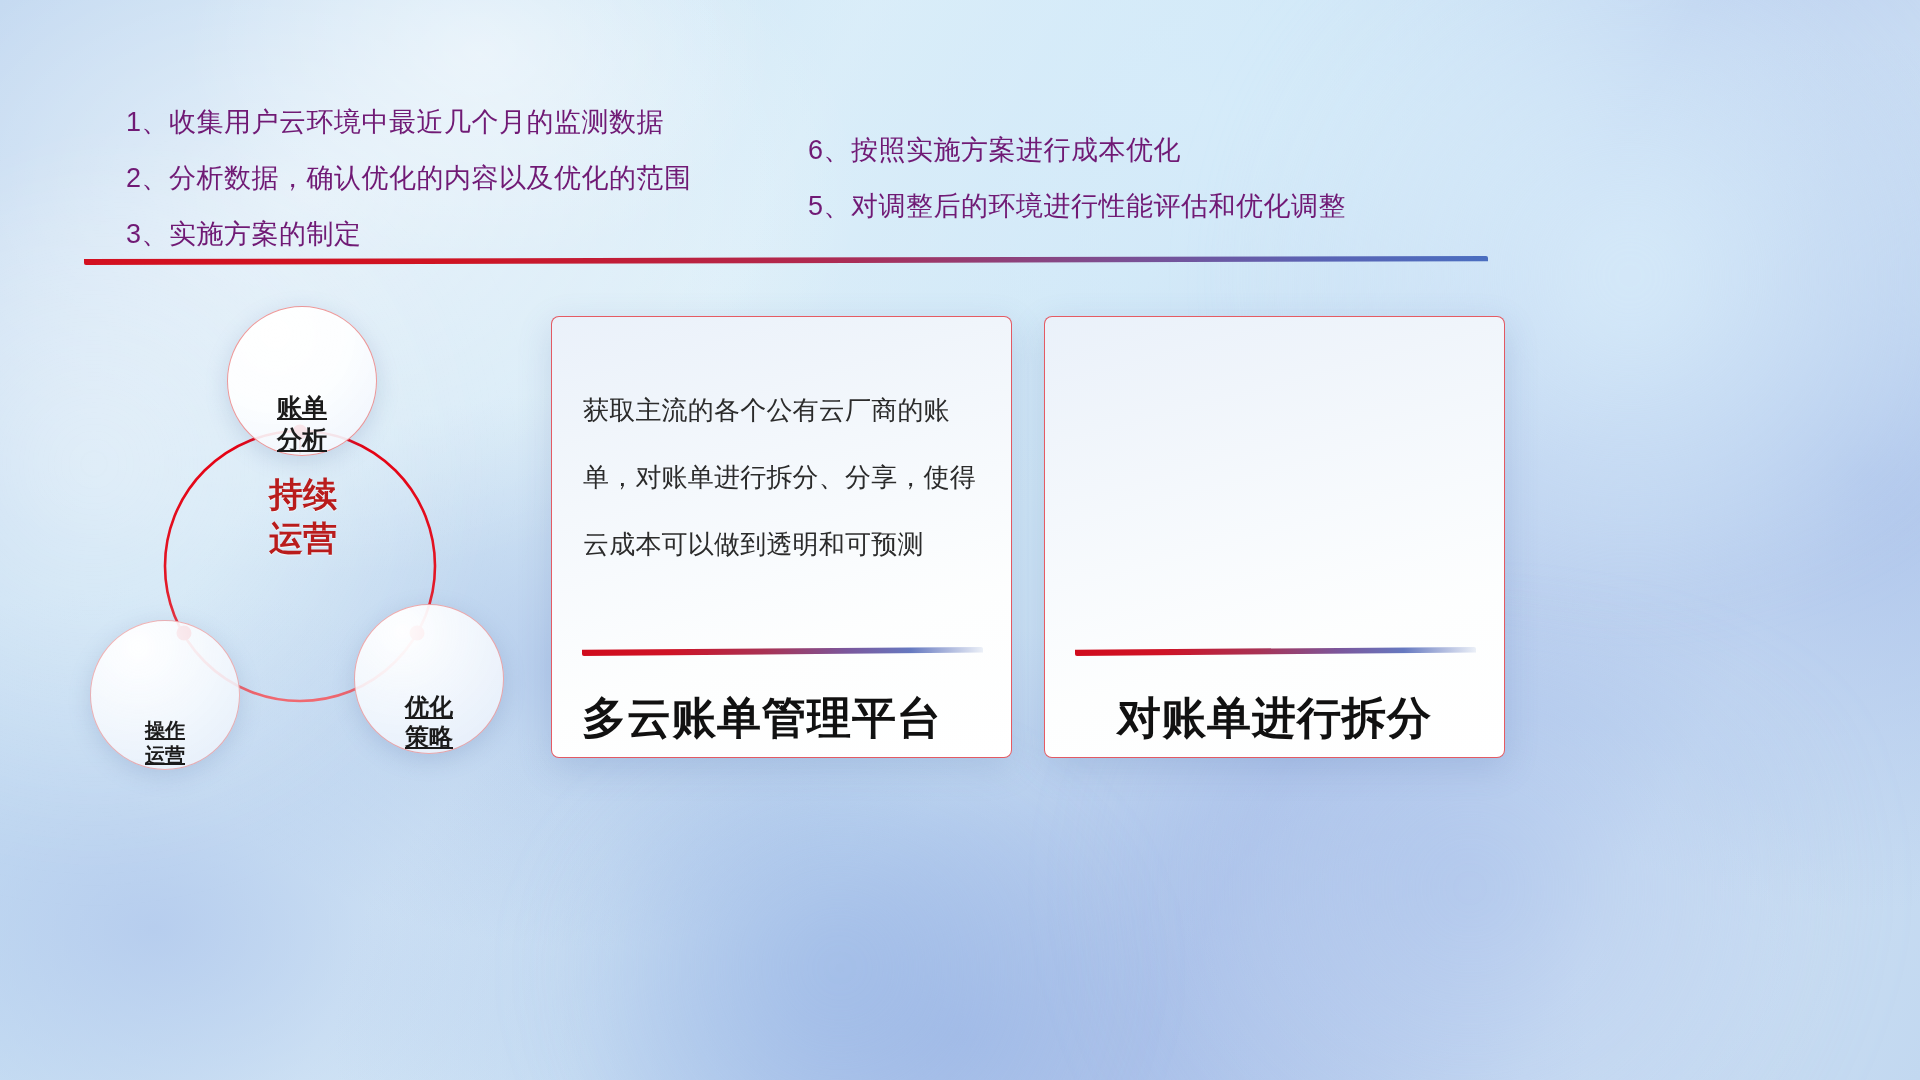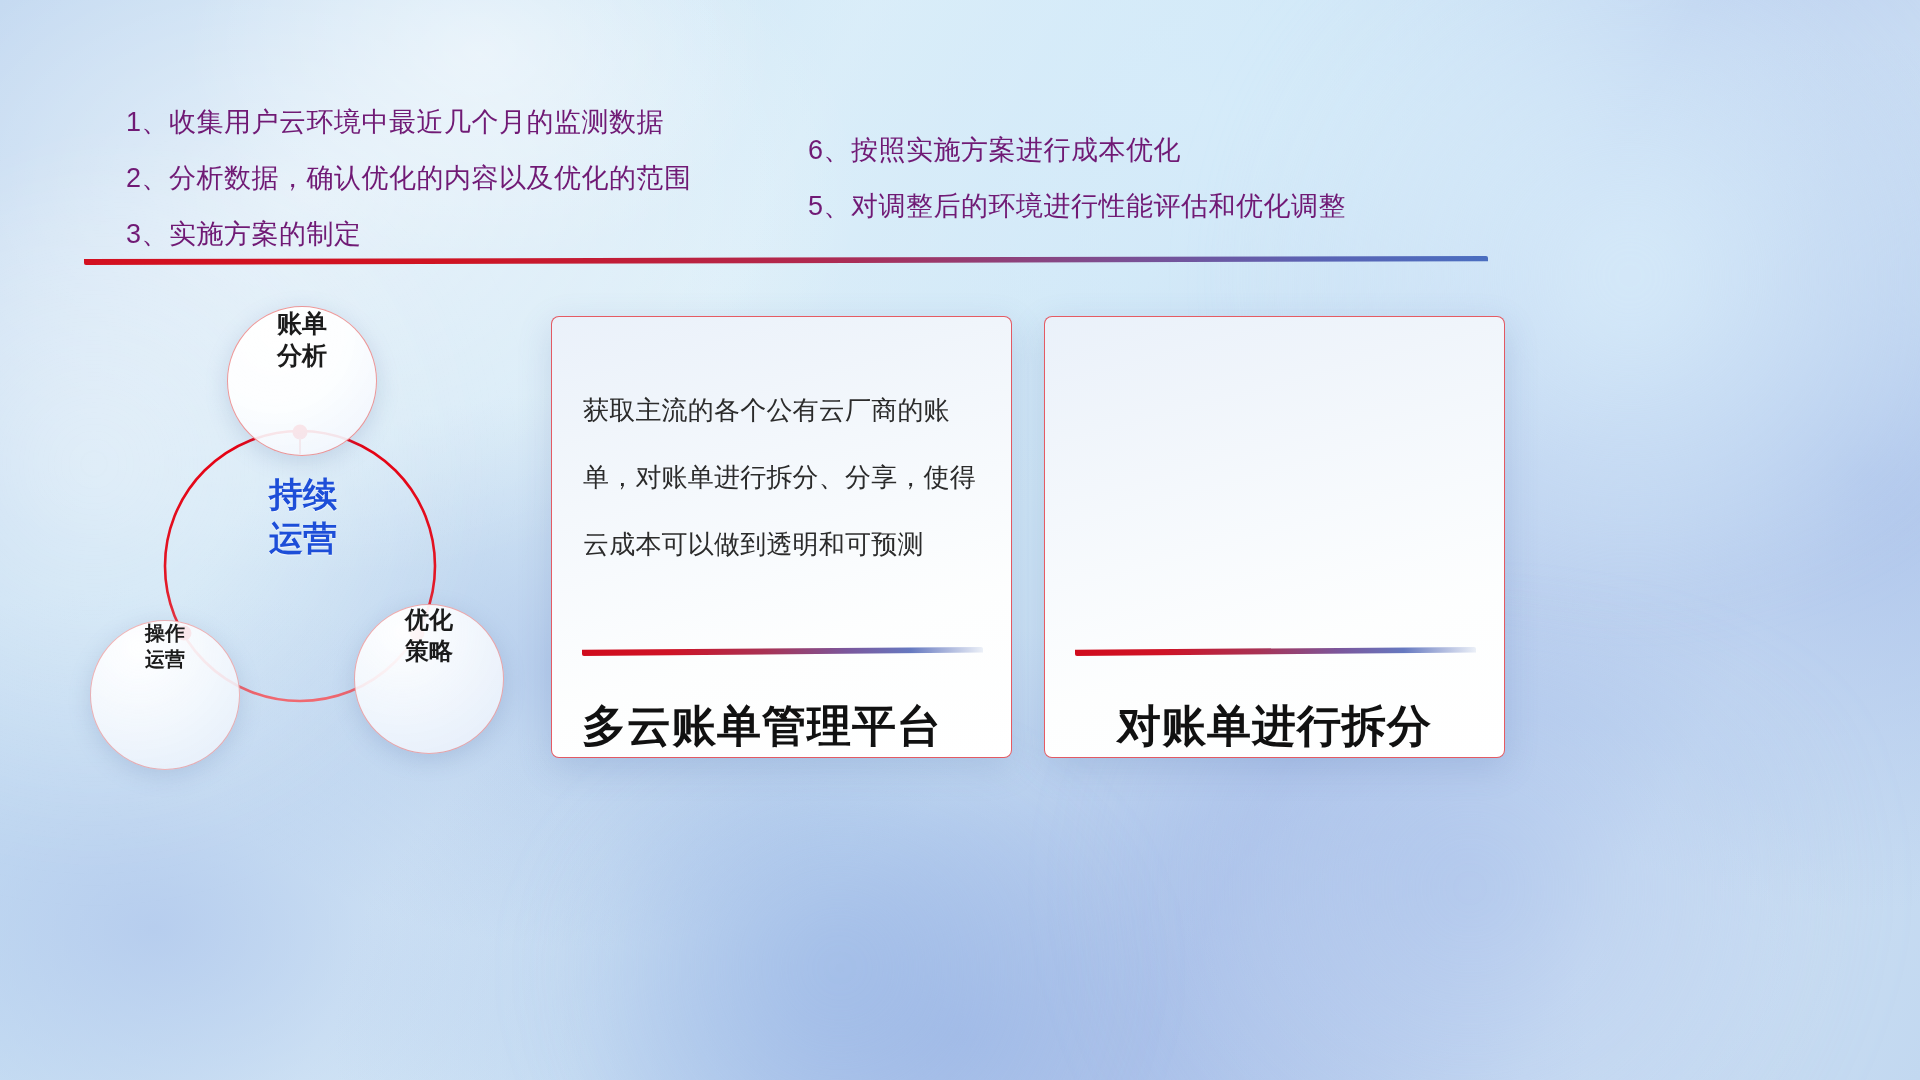--- a/index.html
+++ b/index.html
@@ -48,23 +48,24 @@
     background:linear-gradient(90deg,#d31020 0%,#cf1322 26%,#b0294f 52%,#7b4f93 74%,#5a63b4 88%,#4a6ec0 100%);
     clip-path:polygon(0 34%,100% 0,100% 58%,0 100%);
     border-radius:2px;
   }
 
   
   #venn{position:absolute;left:78px;top:286px;width:460px;height:480px;}
   #venn svg{position:absolute;left:0;top:0;}
   .node{
     position:absolute;border-radius:50%;
-    display:flex;align-items:flex-start;justify-content:center;
+    display:flex;align-items:flex-end;justify-content:center;
     text-align:center;color:#1b1b1b;font-weight:700;
     box-shadow:0 6px 22px rgba(90,120,170,.22);
+    text-decoration:underline;
   }
   .node .lbl{line-height:1.28;}
   #node-top{
     left:149px;top:20px;width:148px;height:148px;font-size:25px;
     background:
       radial-gradient(120% 120% at 32% 18%, rgba(255,255,255,.99), rgba(255,255,255,.90) 42%, rgba(243,247,253,.92) 72%, rgba(233,241,250,.95) 100%);
     border:1.6px solid rgba(226,70,70,.55);
   }
   #node-left{
     left:12px;top:334px;width:148px;height:148px;font-size:20px;
@@ -73,21 +74,21 @@
     border:1.6px solid rgba(226,70,70,.40);
   }
   #node-right{
     left:276px;top:318px;width:148px;height:148px;font-size:24px;
     background:
       radial-gradient(120% 120% at 32% 18%, rgba(255,255,255,.98), rgba(247,250,254,.88) 45%, rgba(225,235,249,.92) 100%);
     border:1.6px solid rgba(226,70,70,.45);
   }
   #center-label{
     position:absolute;left:140px;top:186px;width:170px;
-    text-align:center;color:#1d4ed8;font-weight:800;font-size:34px;line-height:1.30;
+    text-align:center;color:#b91c1c;font-weight:800;font-size:34px;line-height:1.30;
     text-shadow:0 1px 1px rgba(255,255,255,.7);
   }
 
   
   .card{
     position:absolute;top:316px;height:440px;border-radius:8px;
     border:1.6px solid rgba(224,62,72,.85);
     background:linear-gradient(165deg,#eaf1fa 0%,#f0f5fb 22%,#f7fafd 48%,#fdfefe 70%,#ffffff 100%);
     box-shadow:0 10px 34px rgba(80,112,168,.20);
     overflow:hidden;
@@ -100,21 +101,21 @@
     font-family:"Liberation Sans","DejaVu Sans",sans-serif;
   }
   .card-accent{
     position:absolute;left:30px;right:28px;top:330px;height:9px;
     background:linear-gradient(90deg,#d00c1d 0%,#cf1326 22%,#a83355 46%,#7b579c 66%,#6679c0 82%,rgba(180,196,226,.25) 100%);
     clip-path:polygon(0 30%,100% 0,100% 62%,0 100%);
     border-radius:2px;
   }
   .card-title{
     position:absolute;left:30px;right:20px;top:372px;
-    font-size:44px;font-weight:800;color:#111;letter-spacing:1px;white-space:nowrap;margin-top:8px;
+    font-size:44px;font-weight:800;color:#111;letter-spacing:1px;white-space:nowrap;
   }
   #card-2 .card-title{text-align:center;left:20px;right:20px;}
 </style>
 </head>
 <body>
 
 <div id="bg">
   <div class="bg-layer b1"></div>
   <div class="bg-layer b2"></div>
   <div class="bg-layer b3"></div>

